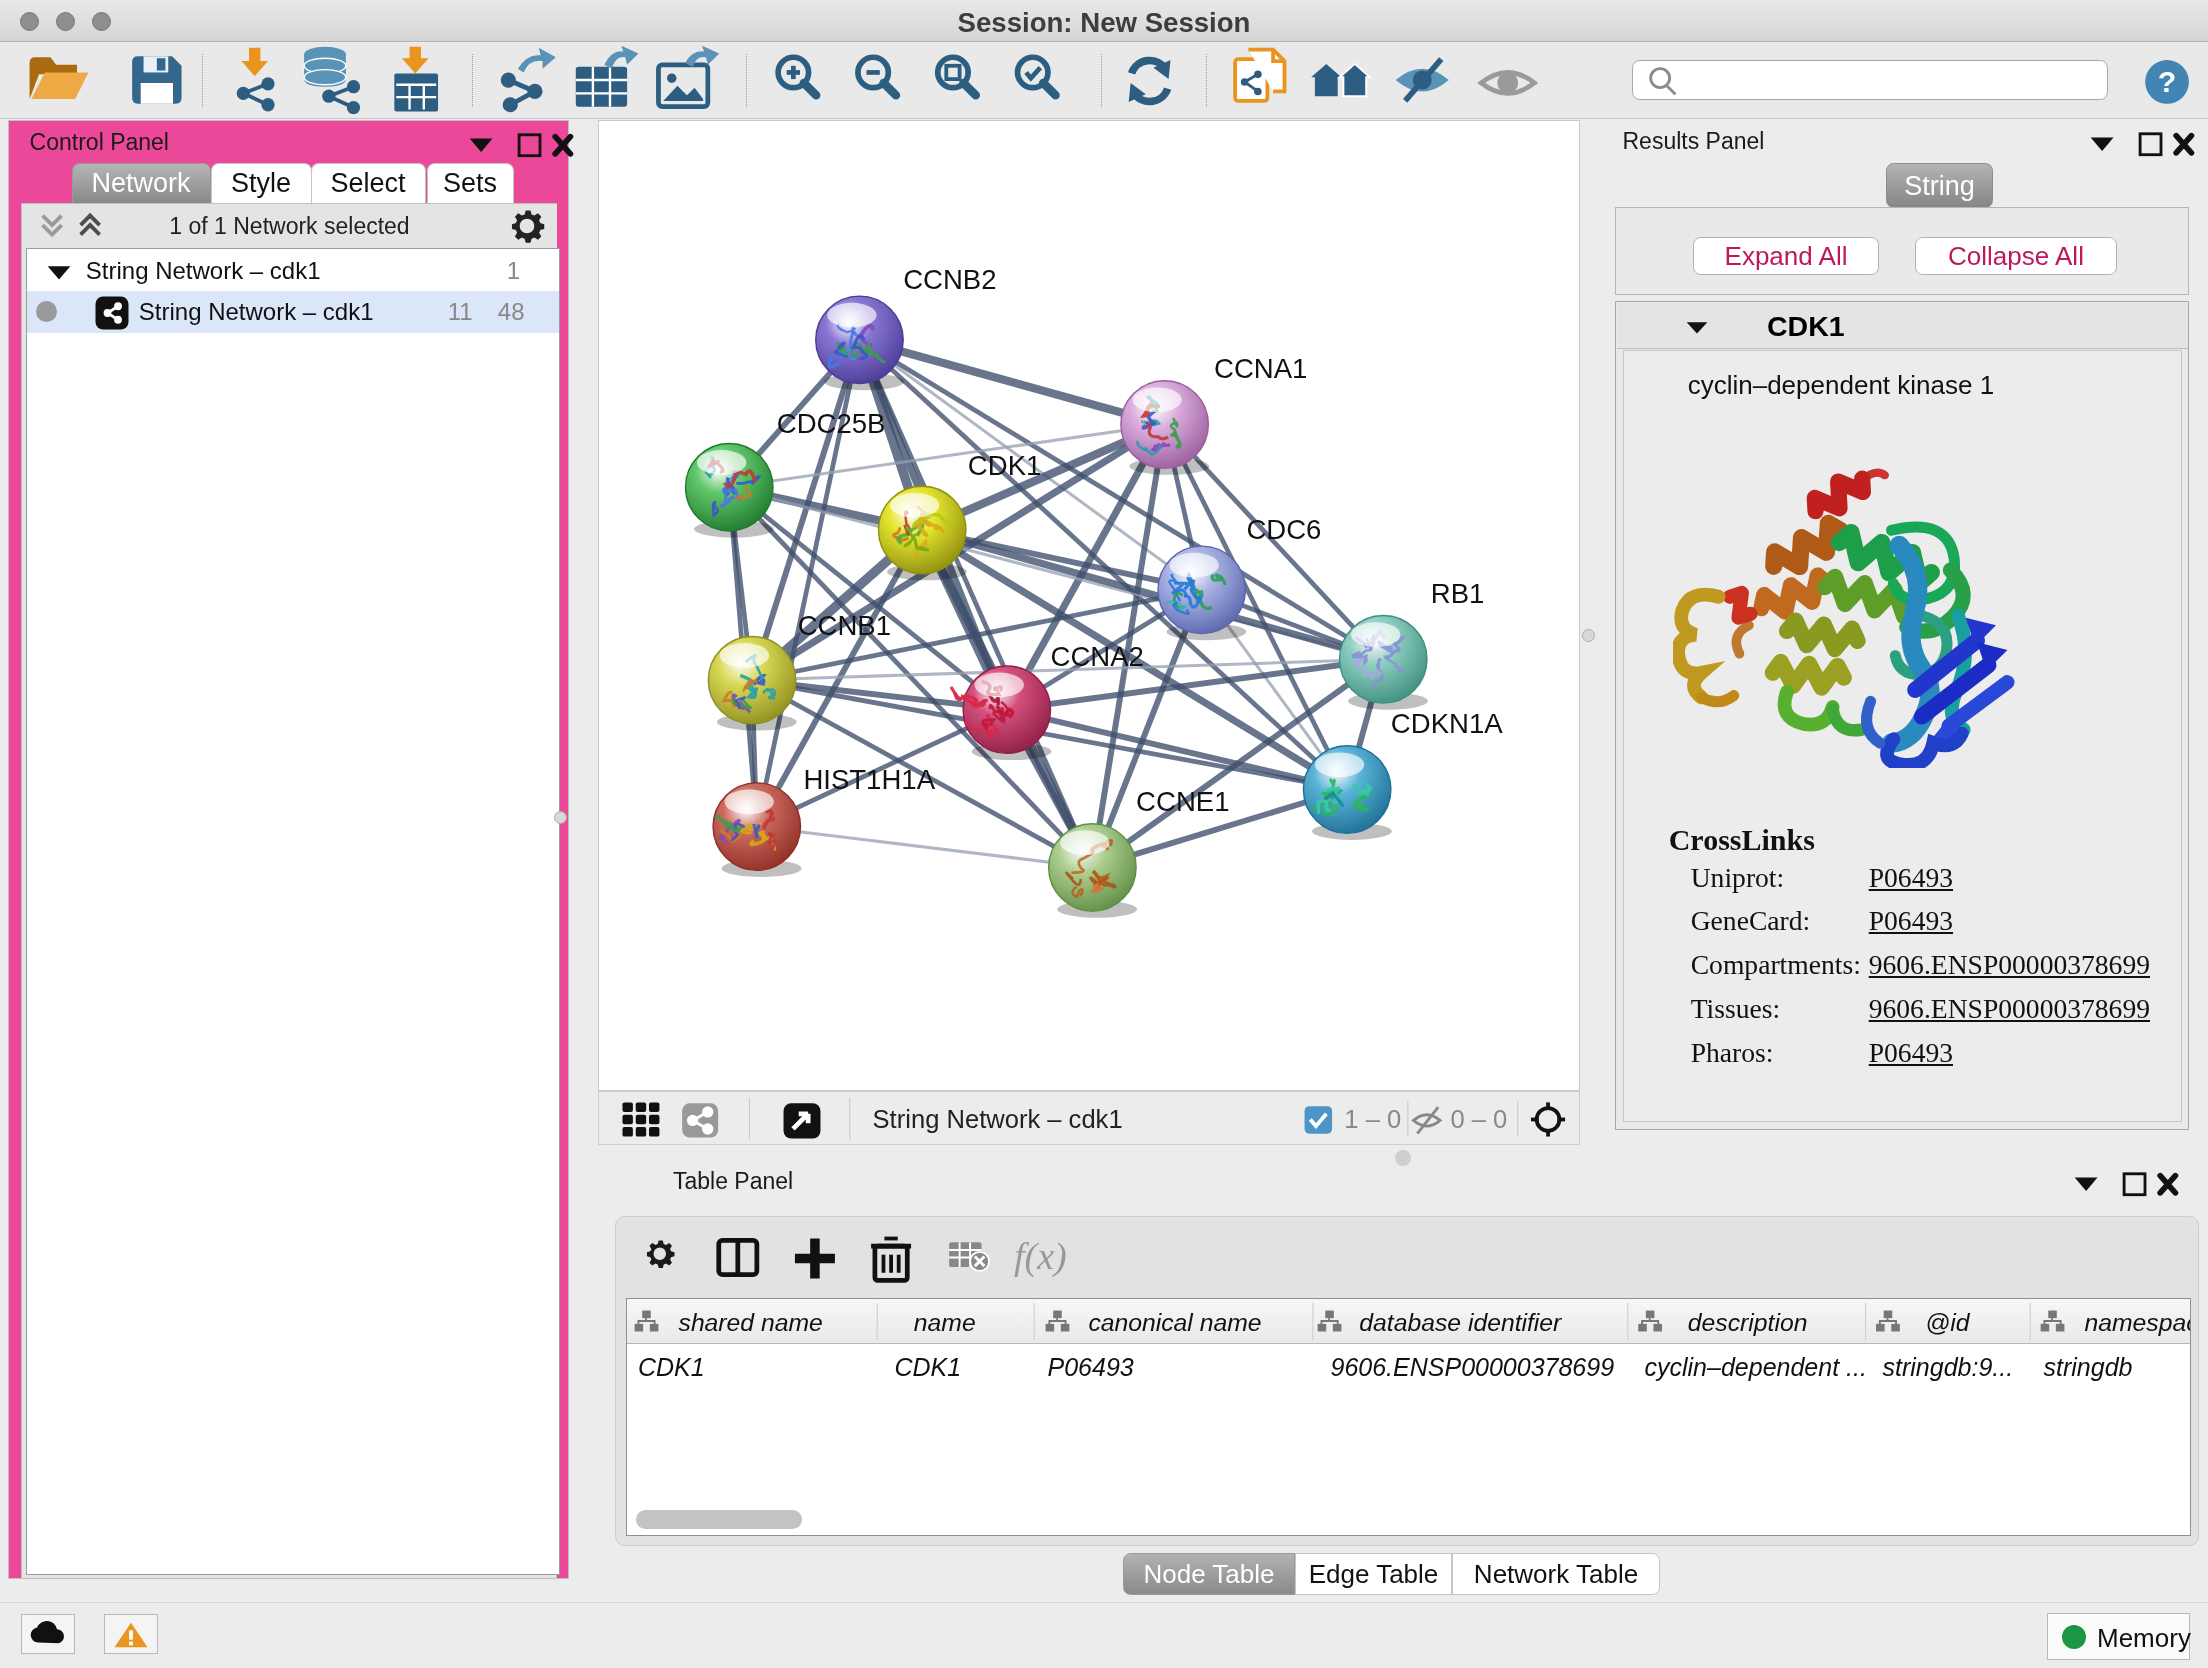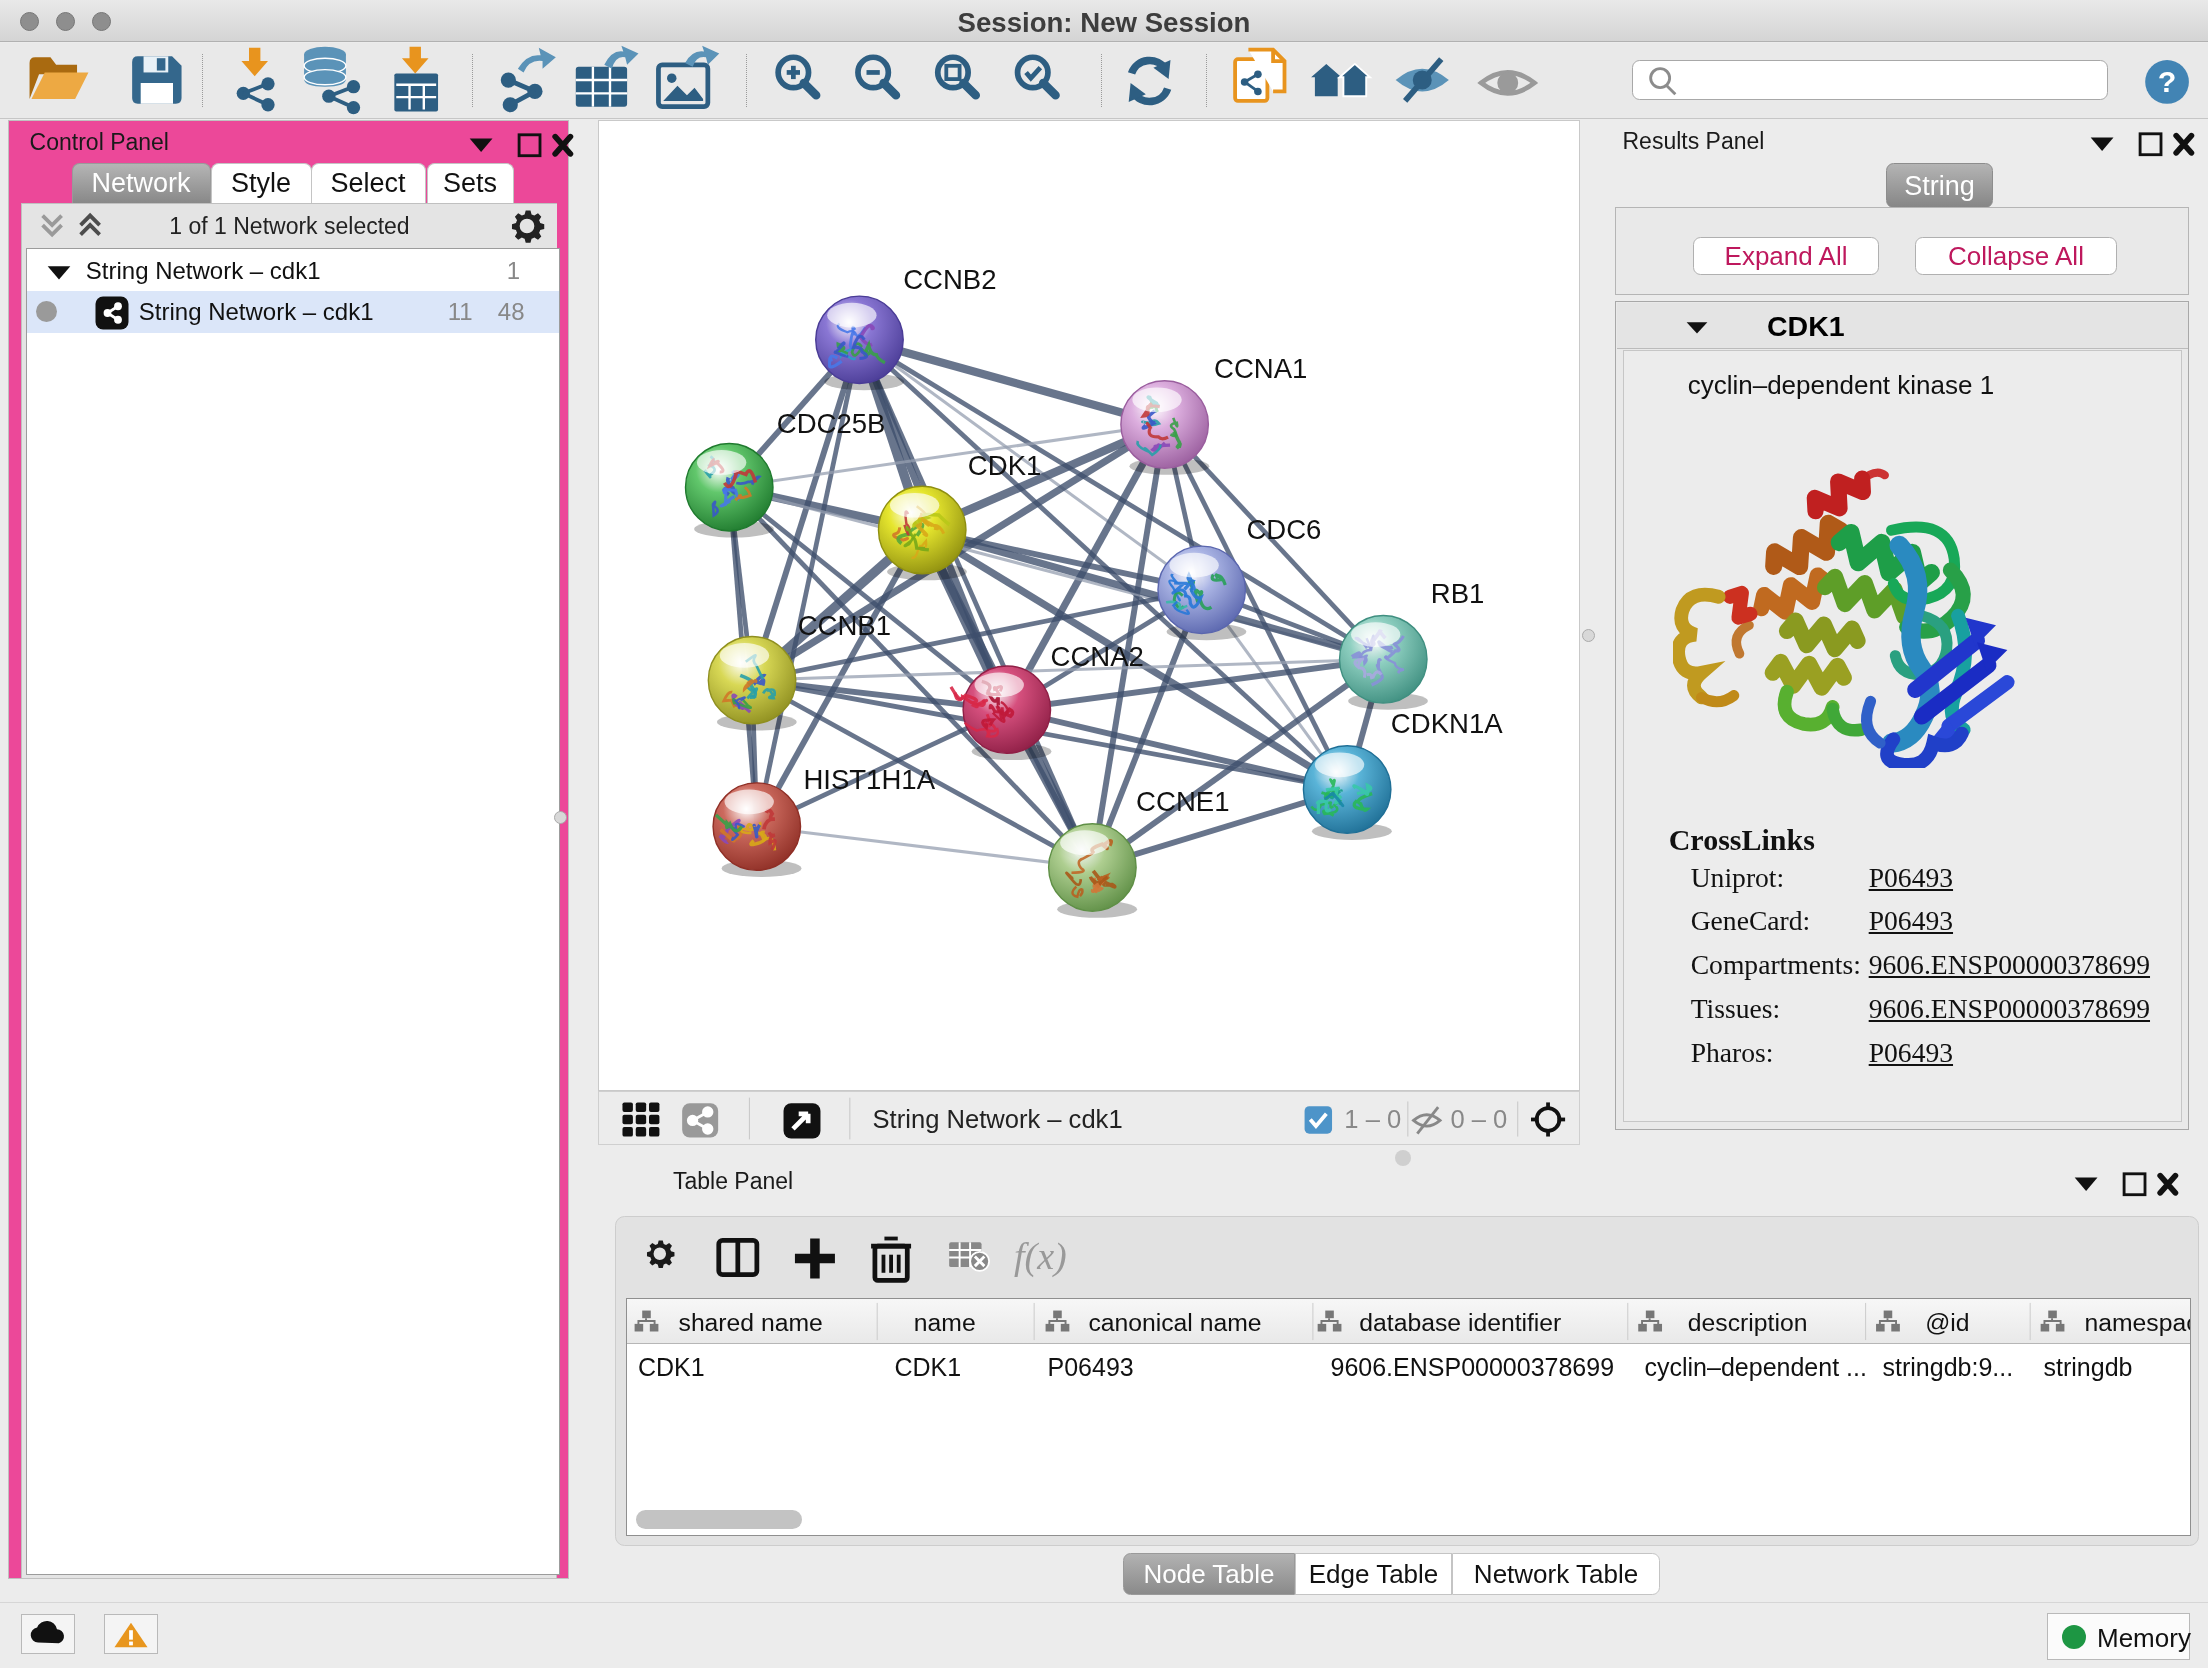--- a/index.html
+++ b/index.html
@@ -58,21 +58,21 @@
   border:1px solid #c6c6c6; background:#ececec; }
 .serif { font-family:"Liberation Serif", serif; }
 .xlink { color:#1a1acd; text-decoration:underline; }
 .xrow { position:absolute; font-size:27.6px; color:#111; }
 
 
 #tp { position:absolute; left:598px; top:1153px; width:1610px; height:455px; }
 #tpbox { position:absolute; left:17px; top:63px; width:1584px; height:330px;
   background:#e2e2e2; border:1px solid #cdcdcd; border-radius:9.5px; }
 #ttable { position:absolute; left:9.5px; top:81px; width:1565px; height:238px;
-  background:#fff; border:1px solid #8f8f8f; }
+  background:#fff; border:1px solid #8f8f8f;font-style:italic; }
 #thead { position:absolute; left:0; top:0; width:1563px; height:45px;
   background:linear-gradient(#f7f7f7,#e9e9e9); border-bottom:1px solid #b6b6b6;
   font-size:25px; color:#111; }
 .td { position:absolute; top:54px; font-size:25px; color:#111; }
 #hscroll { position:absolute; left:9.5px; bottom:5.7px; width:166px; height:19px;
   background:#c3c3c3; border-radius:9.5px; }
 .btab { position:absolute; top:400px; height:42px; border:1px solid #c4c4c4; background:#fff;
   font-size:26px; color:#111; text-align:center; line-height:40px; }
 .btabsel { background:linear-gradient(#b2b2b2,#8a8a8a); color:#fff; border-color:#9a9a9a; }
 

